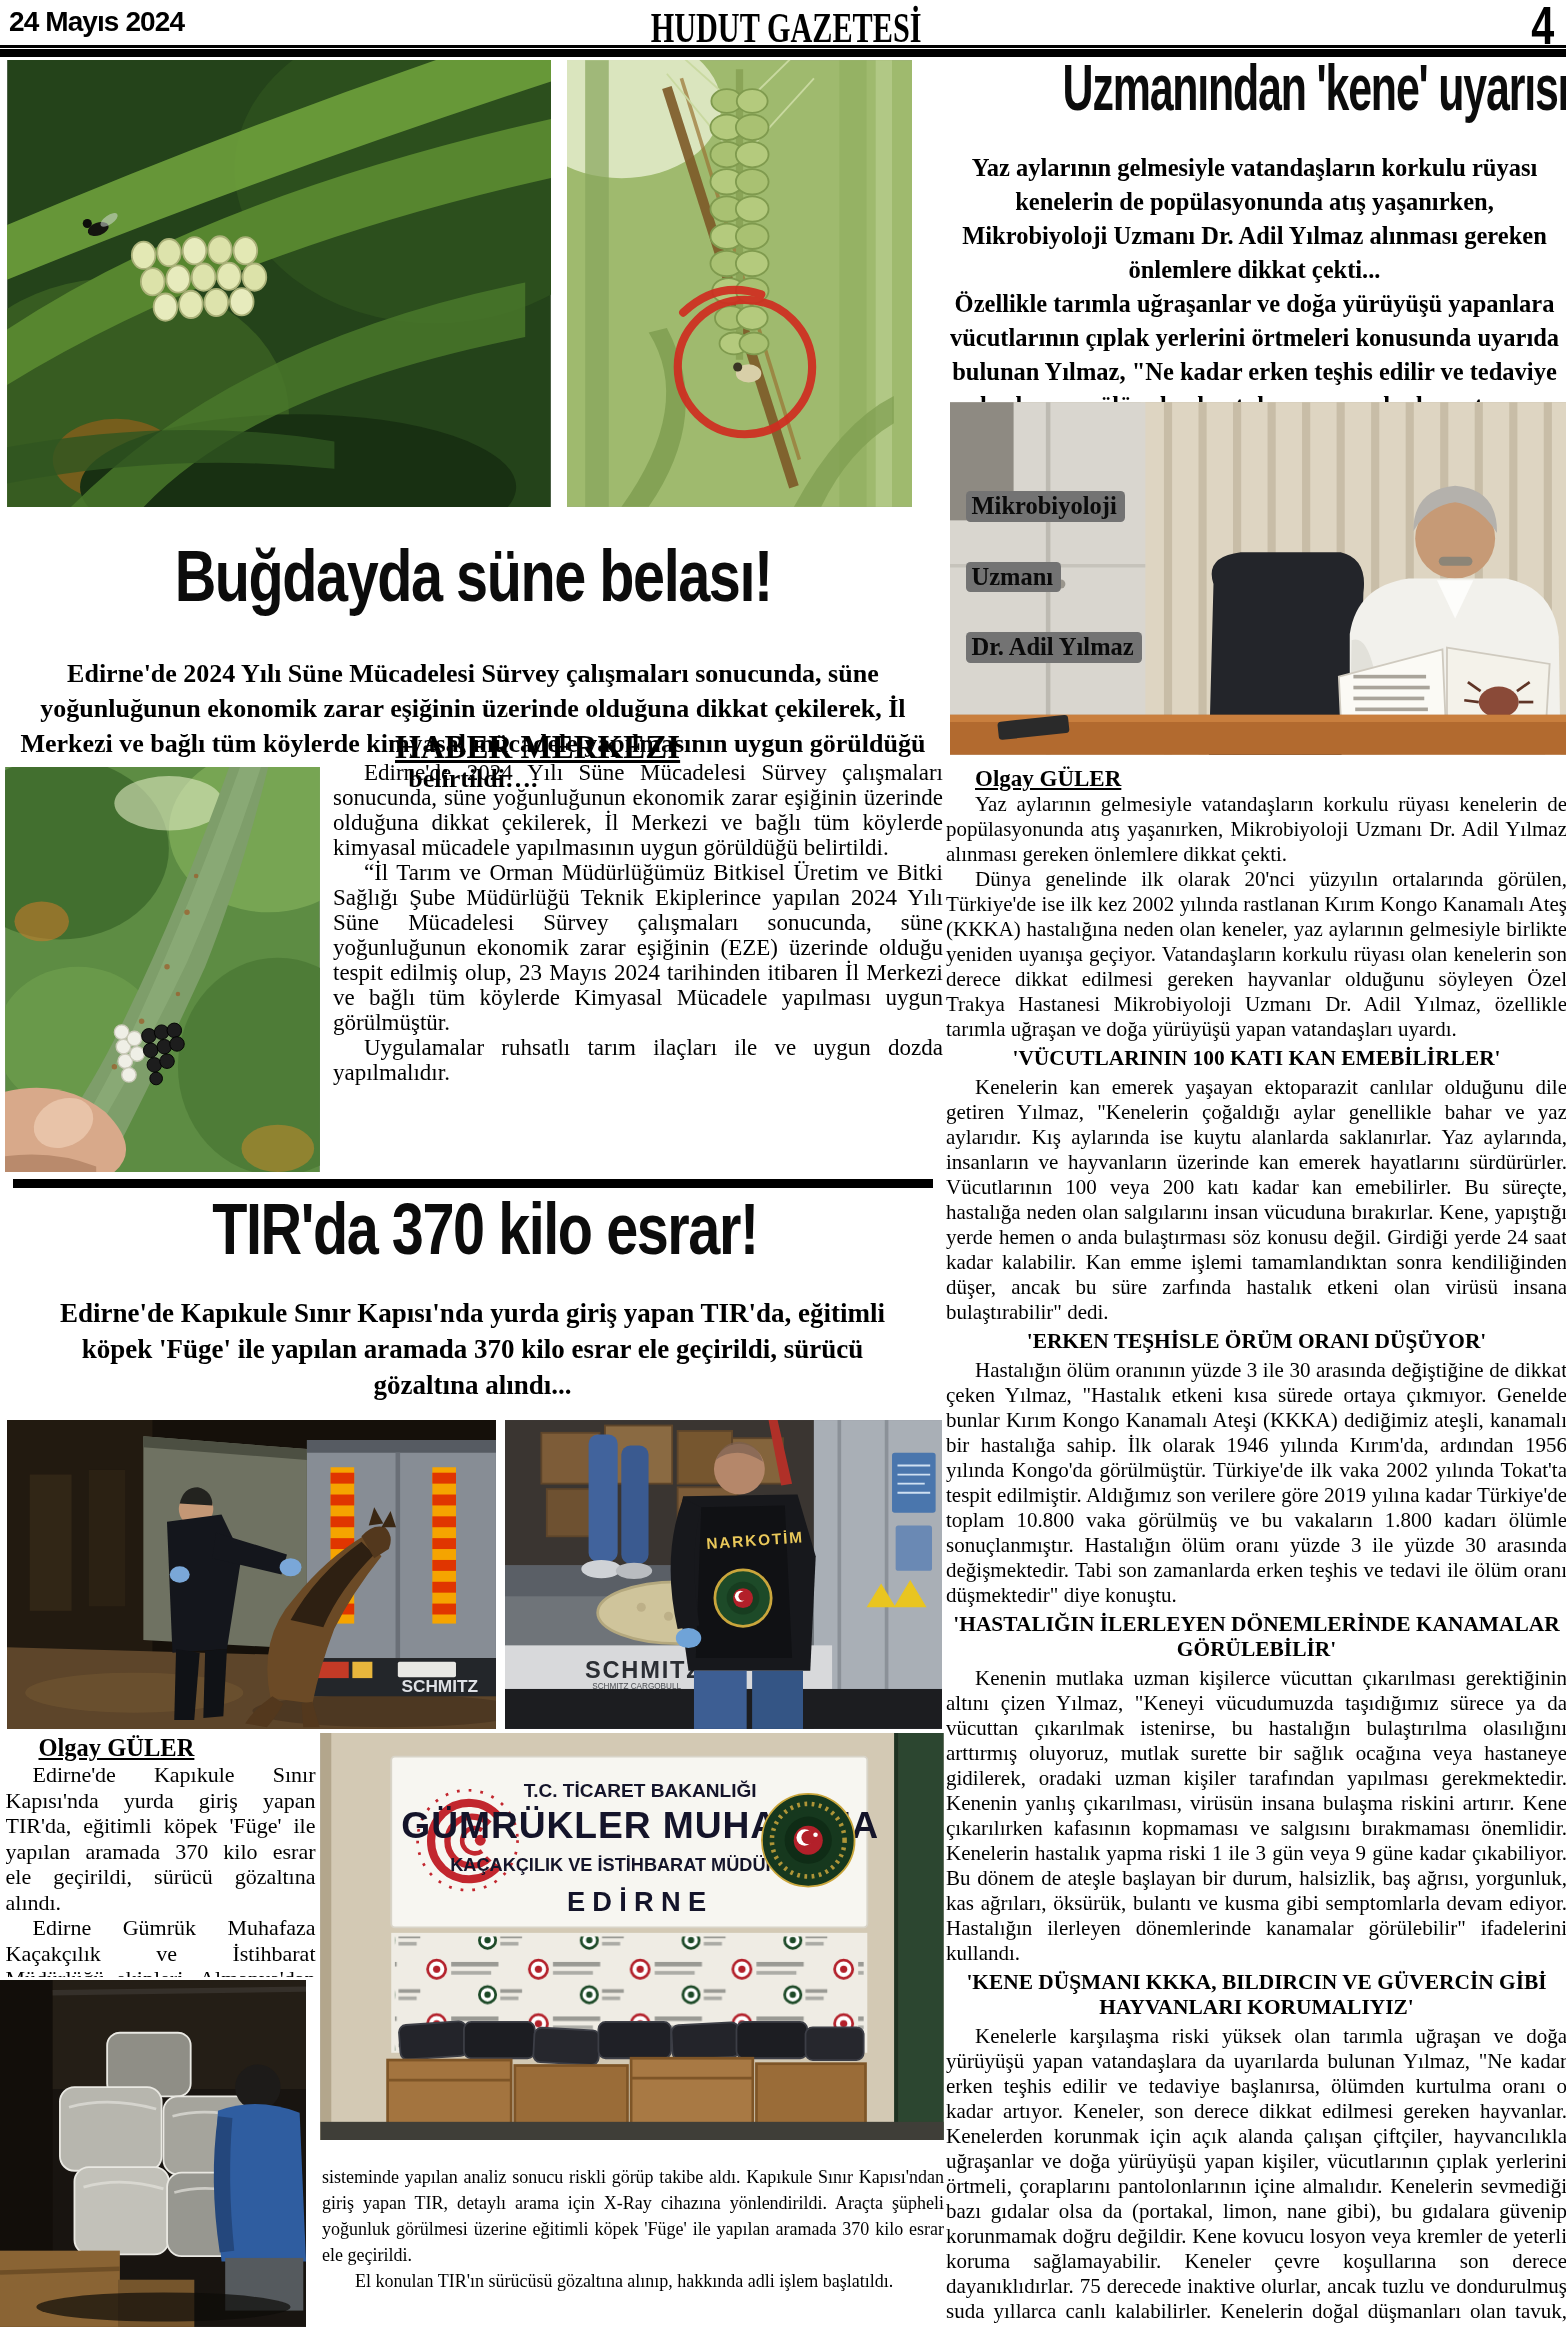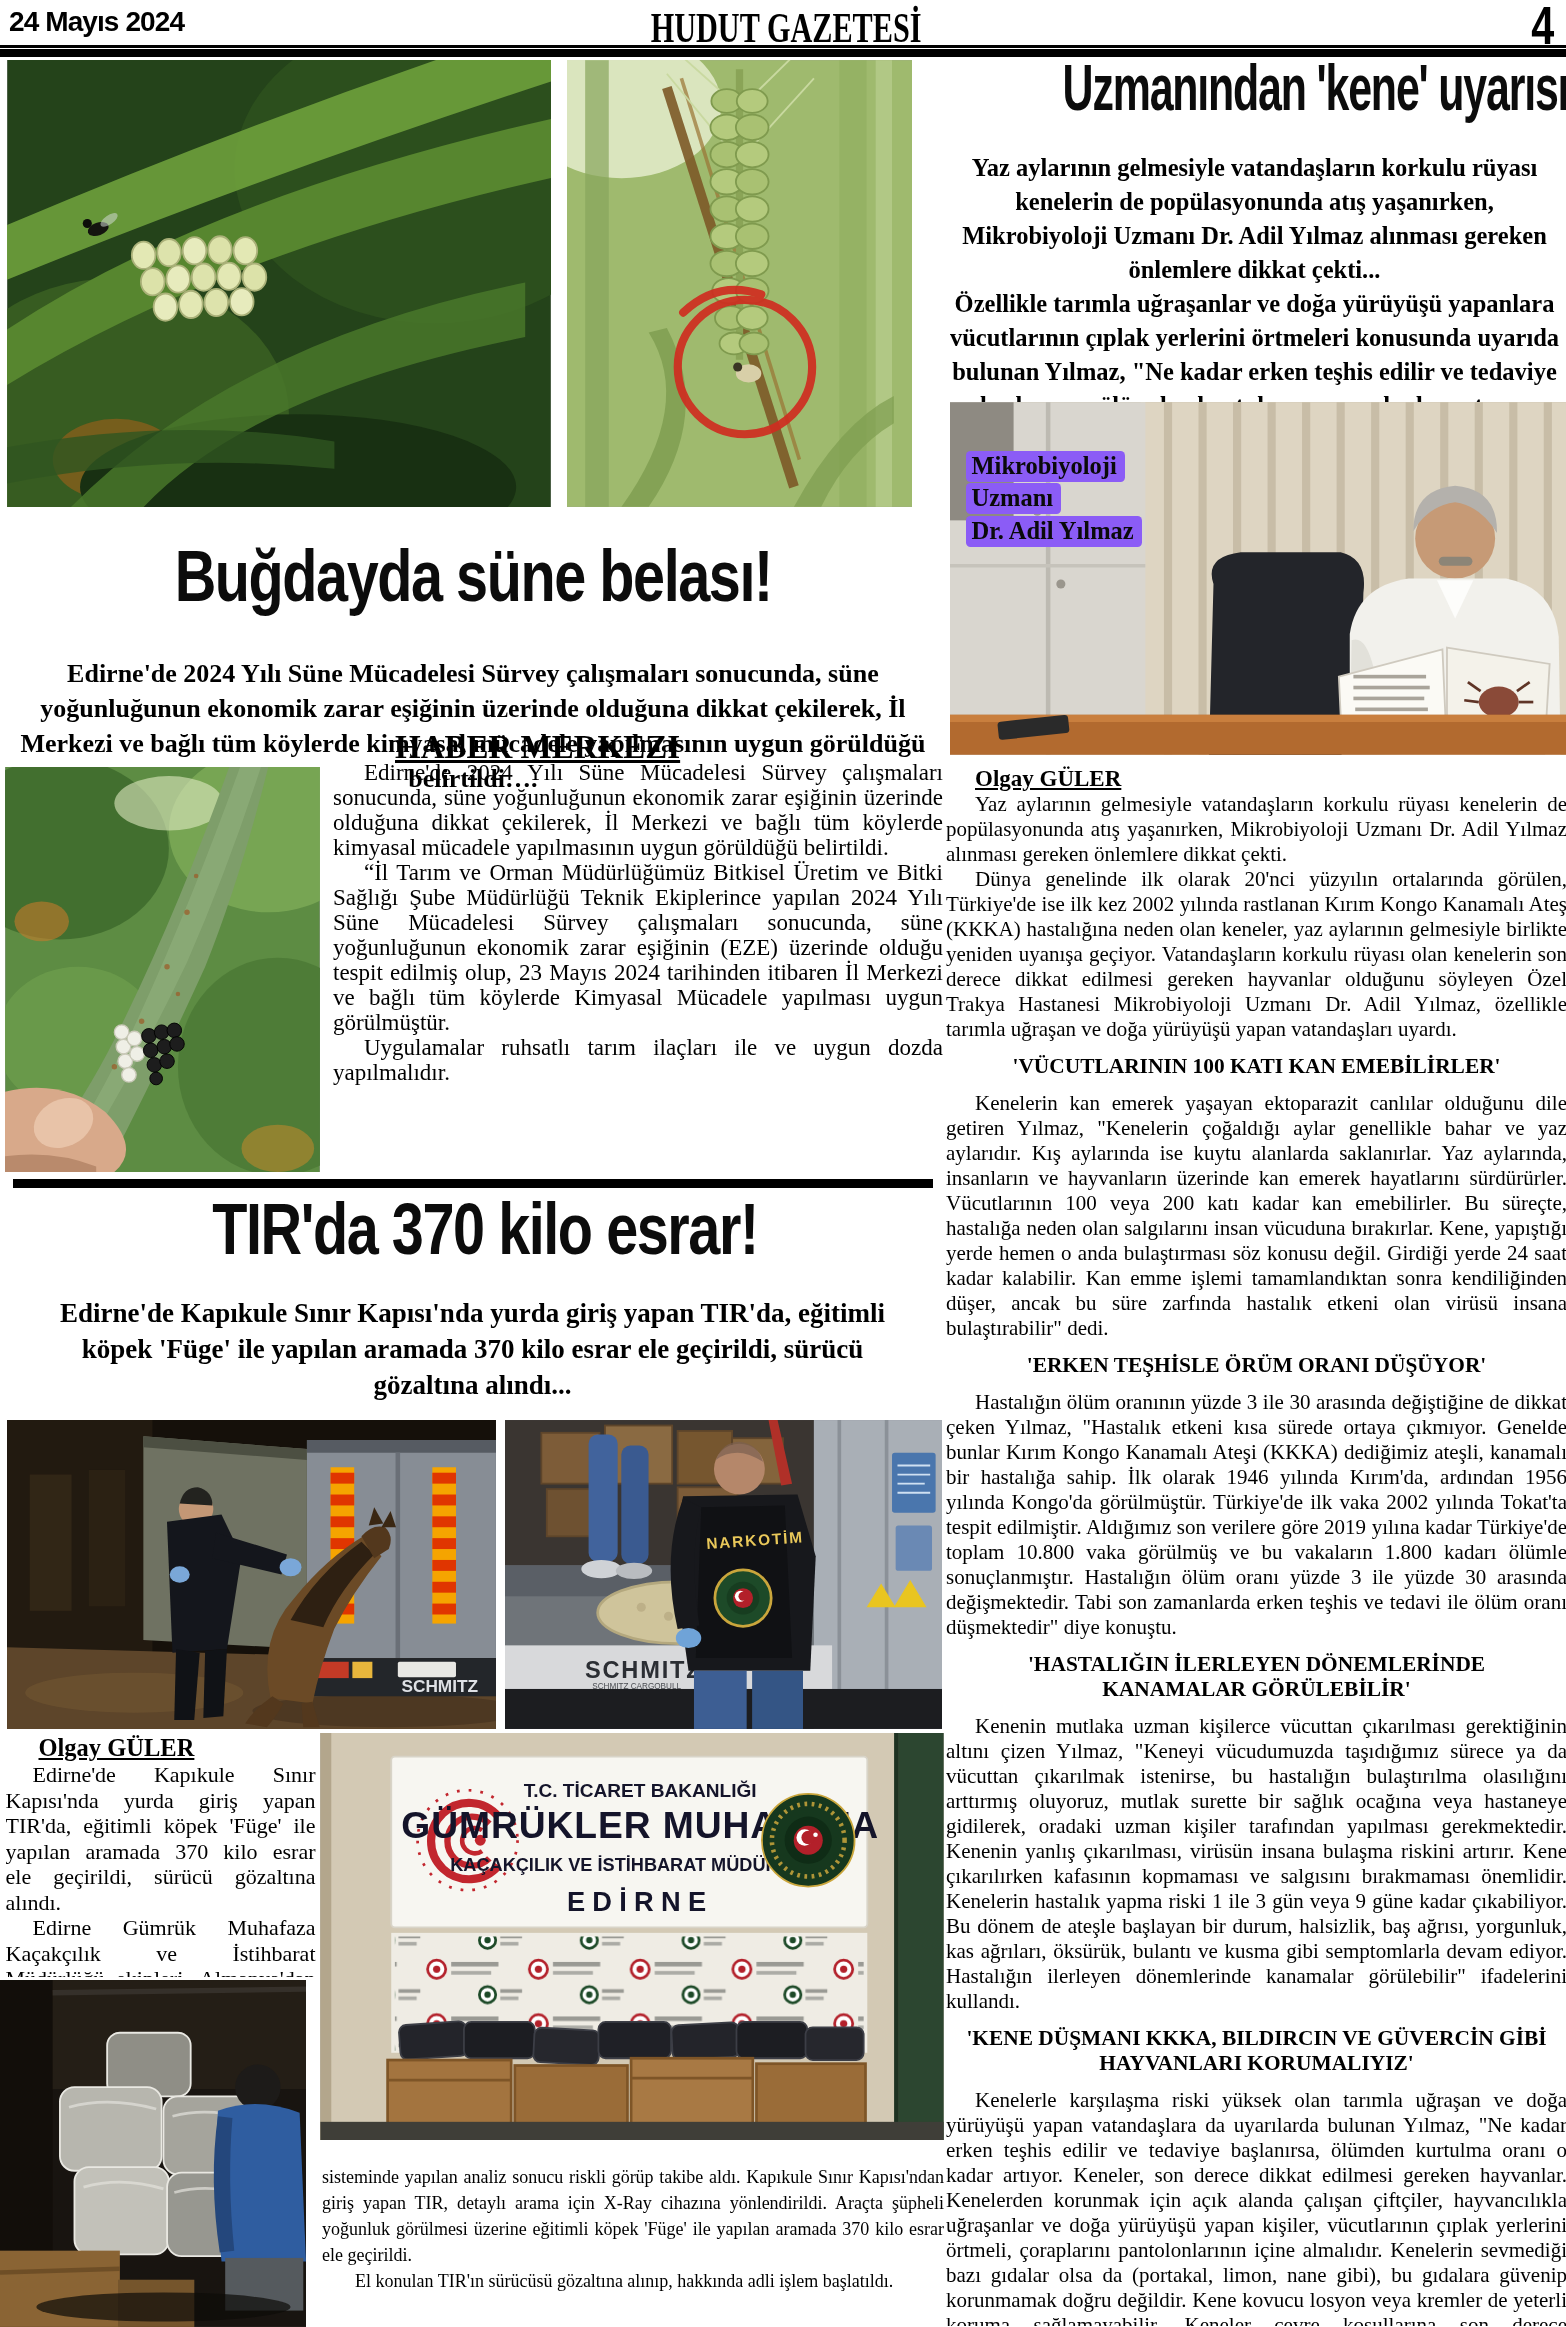--- a/index.html
+++ b/index.html
@@ -22,31 +22,31 @@
   .headline{font-family:"Liberation Sans",sans-serif;font-weight:bold;text-align:center;
             line-height:1.02;letter-spacing:-1.8px;color:#0c0c0c;}
 
   .kene-headline{left:929px;top:55px;width:637px;font-size:65px;}
   .kene-headline .condense{transform:scaleX(.66);}
   .kene-intro{left:942px;top:151px;width:625px;font-weight:bold;font-size:24.5px;
               line-height:34px;text-align:center;}
   .kene-intro .para{text-indent:0;margin:0;}
 
   .doc-caption{left:966px;top:451px;width:273px;line-height:40px;}
-  .doc-caption span{background:#8b5cf6;color:#0a0a0a;font:bold 24.5px "Liberation Serif",serif;
-                    padding:0.9px 8.2px 1.8px 5.5px;border-radius:4.5px;display:table;margin-bottom:1.8px;}
+  .doc-caption span{background:#737373;color:#0a0a0a;font:bold 24.5px "Liberation Serif",serif;
+                    padding:0.9px 8.2px 1.8px 5.5px;border-radius:4.5px;display:table;margin-bottom:1.8px;margin-top:40px;}
 
   .sune-headline{left:0;top:540px;width:946px;font-size:72px;text-decoration:underline;}
   .sune-headline .condense{transform:scaleX(.80);}
   .sune-subhead{left:16.4px;top:656px;width:913px;font-weight:bold;font-size:26px;
                 line-height:35px;text-align:center;}
 
   .col{text-align:justify;overflow:hidden;}
   .para{margin:0;text-indent:31px;}
-  .col-subhead{font-weight:bold;text-align:center;text-indent:0;margin:12px;}
+  .col-subhead{font-weight:bold;text-align:center;text-indent:0;margin:4px;}
   .byline{font-weight:bold;text-decoration:underline;display:block;}
 
   .sune-col{left:333px;top:735px;width:610px;height:444px;font-size:23px;line-height:25px;}
   .sune-col .byline{font-size:33px;text-indent:31px;padding-left:31px;}
 
   .divider{left:12.7px;top:1179px;width:920px;height:9px;background:#000;}
 
   .tir-headline{left:12px;top:1193px;width:946px;font-size:72px;}
   .tir-headline .condense{transform:scaleX(.80);}
   .tir-subhead{left:27px;top:1295px;width:891px;font-weight:bold;font-size:27px;

